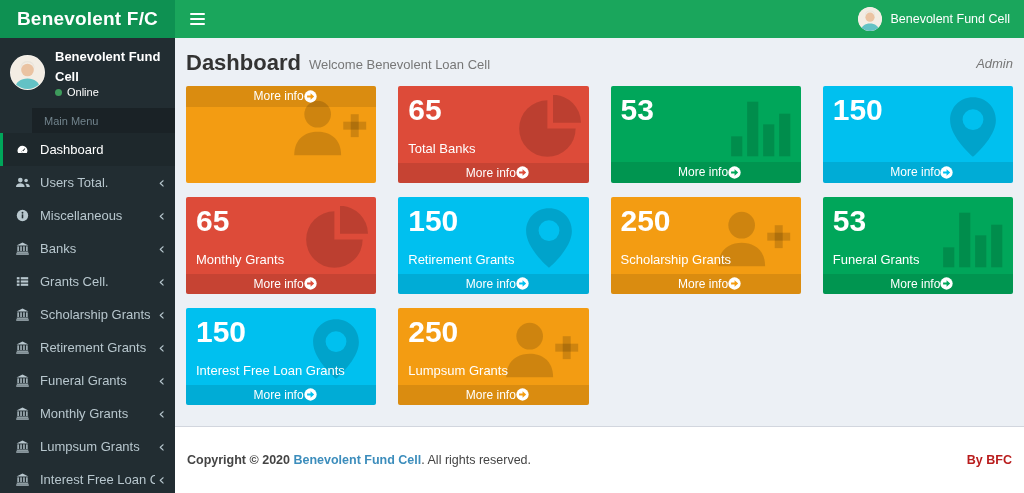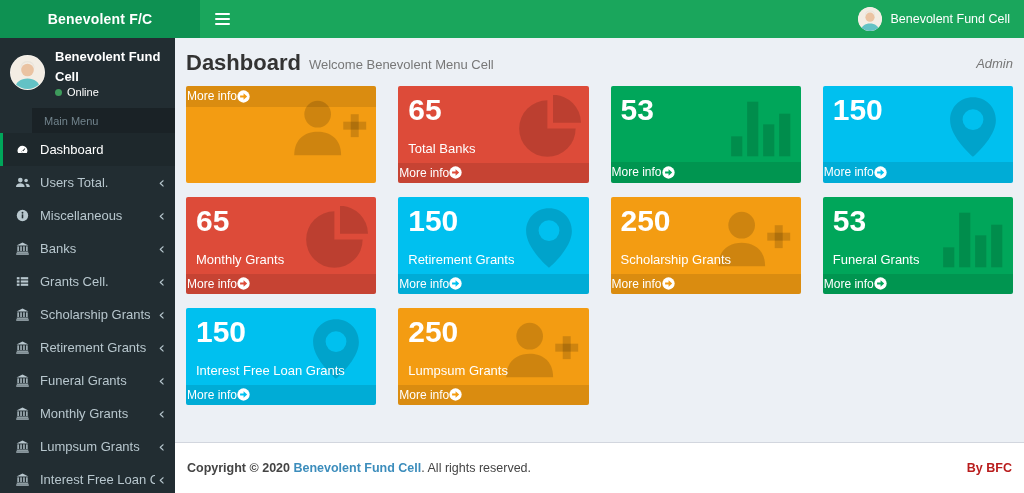--- a/index.html
+++ b/index.html
@@ -1,21 +1,21 @@
 <!DOCTYPE html>
 <html style="--navbar-bg: #1aa65c; --logo-bg: #0e9152; --accent: #00a65a;"><head>
 <meta charset="utf-8">
 <style>
   * { margin:0; padding:0; box-sizing:border-box; }
   html,body { width:1024px; height:493px; overflow:hidden;
     font-family:"Liberation Sans", sans-serif; background:#ecf0f5; }
 
   
   .topbar { display:flex; height:38px; }
-  .logo { width:200px; background:var(--logo-bg); color:#fff; font-size:14px;
+  .logo { width:175px; background:var(--logo-bg); color:#fff; font-size:19px;
     font-weight:bold; display:flex; align-items:center; justify-content:center;
     letter-spacing:.2px; cursor:pointer; }
   .navbar { flex:1; background:var(--navbar-bg); display:flex; align-items:center; }
   .hamburger { width:44px; height:38px; display:flex; flex-direction:column;
     justify-content:center; align-items:center; gap:3px; cursor:pointer; }
   .hamburger span { width:15px; height:2px; background:#fff; border-radius:1px; }
   .nav-user { margin-left:auto; display:flex; align-items:center; gap:8px;
     padding:0 14px; height:38px; cursor:pointer; }
   .nav-user .avatar { width:24px; height:24px; }
   .nav-user-label { color:#fff; font-size:12.5px; font-weight:500; }
@@ -56,28 +56,28 @@
   
   .boxes { display:grid; grid-template-columns:repeat(4,1fr);
     column-gap:22px; row-gap:14px; padding:8px 11px; }
   .small-box { position:relative; background:var(--box-color); color:#fff;
     border-radius:2px; height:97px; display:flex; flex-direction:column; overflow:hidden; }
   .sb-inner { flex:1; padding:7px 10px; position:relative; z-index:1; }
   .sb-value { font-size:30px; font-weight:bold; line-height:1.15; }
   .sb-label { font-size:13px; margin-top:13px; white-space:nowrap; }
   .sb-icon { position:absolute; right:8px; top:9px; color:rgba(0,0,0,0.15); z-index:0; }
   .sb-icon svg { height:64px; width:auto; fill:currentColor; display:block; }
-  .sb-footer { display:flex; align-items:center; 
-    background:rgba(0,0,0,0.1); padding:3px 0 4px 1px; font-size:12px; color:#fff;
+  .sb-footer { display:flex; align-items:center; justify-content:center; 
+    background:rgba(0,0,0,0.1); padding:3px 0 4px 8px; font-size:12px; color:#fff;
     text-decoration:none; position:relative; z-index:2; cursor:pointer; }
   .sb-footer svg { width:13px; height:13px; display:block; }
 
   
   .page-footer { background:#fff; border-top:1px solid #d2d6de;
-    padding:18px 12px; font-size:12.5px; color:#444; display:flex; align-items:flex-end; }
+    padding:26px 12px; font-size:12.5px; color:#444; display:flex; align-items:flex-end; }
   .fo-left b { font-weight:bold; }
   .fo-link { color:#3c8dbc; text-decoration:none; font-weight:bold; cursor:pointer; }
   .fo-right { margin-left:auto; font-weight:600; color:#b91c1c; }
 </style>
 </head>
 <body>
 
 <header class="topbar">
   <a class="logo">Benevolent F/C</a>
   <div class="navbar">
@@ -285,21 +285,21 @@
     <span class="mi-label">Interest Free Loan Grants</span>
     <span class="mi-chevron">‹</span>
   </a>
 </nav>
   </aside>
 
   <div class="main">
     <section class="content">
       <div class="content-header">
         <h1 class="page-title">Dashboard</h1>
-        <span class="page-subtitle">Welcome Benevolent Menu Cell</span>
+        <span class="page-subtitle">Welcome Benevolent Loan Cell</span>
         <span class="breadcrumb">Admin</span>
       </div>
       <div class="boxes">
   <div class="small-box" style="--box-color: #f39c12;">
     <span class="sb-icon">
               <svg viewBox="0 0 29 24">
                 <circle cx="10" cy="7.2" r="5"></circle>
                 <path d="M1.2 22.6c0-6.2 4.2-8.8 8.8-8.8s8.8 2.6 8.8 8.8z"></path>
                 <rect x="19.6" y="10" width="8.6" height="3"></rect>
                 <rect x="22.4" y="7.2" width="3" height="8.6"></rect>

